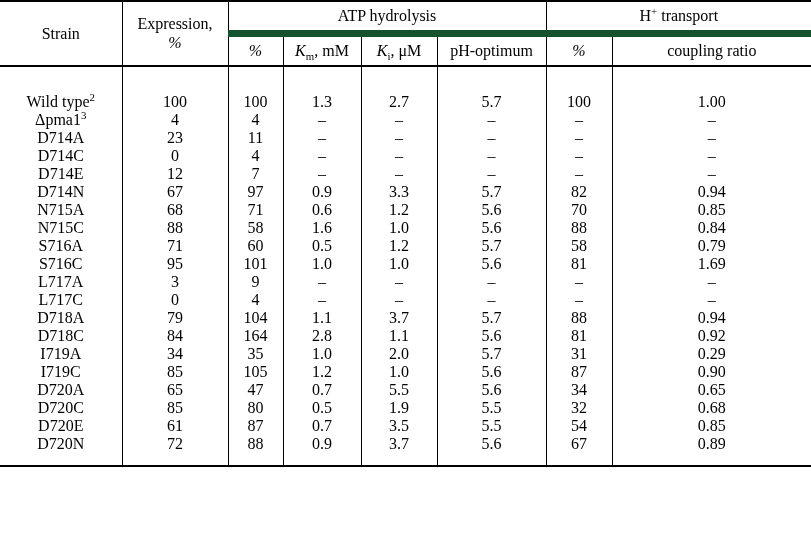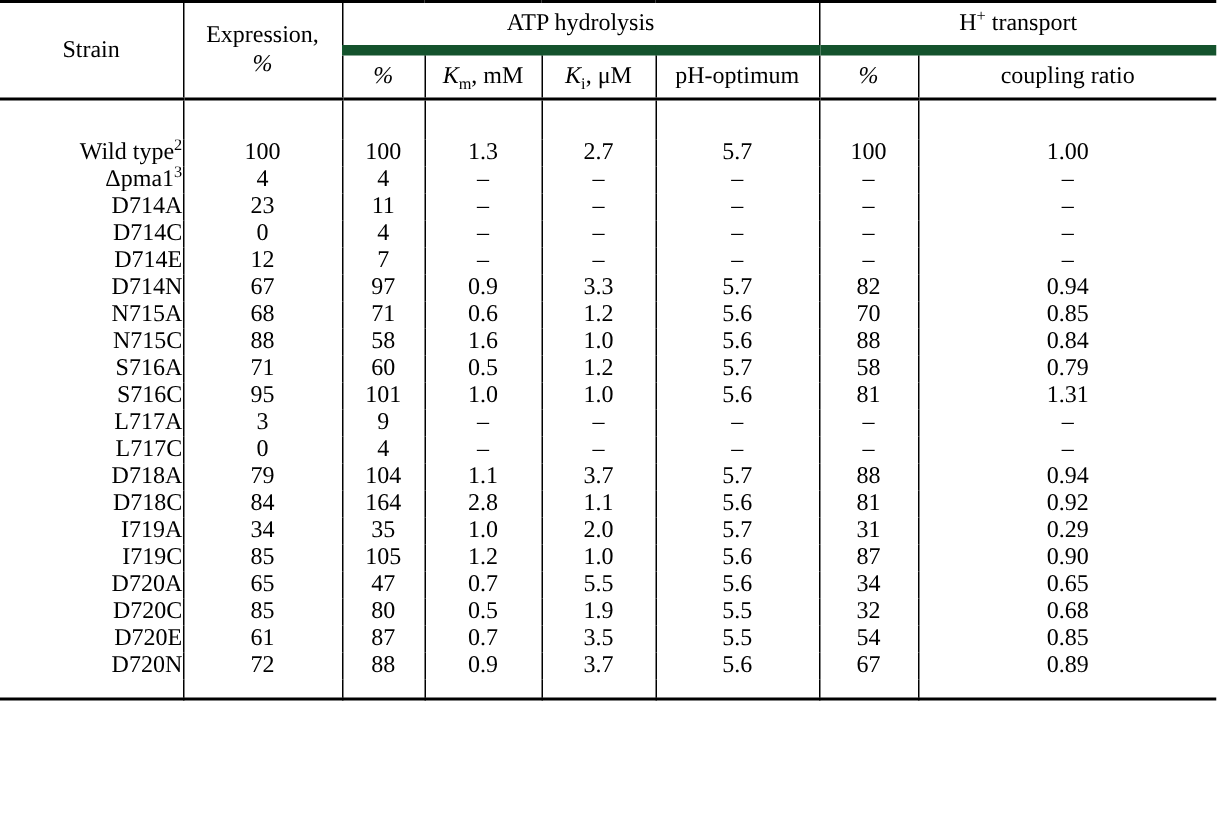--- a/index.html
+++ b/index.html
@@ -31,21 +31,21 @@
     white-space: nowrap;
   }
   .paper-table th:last-child, .paper-table td:last-child {
     border-right: none;
   }
   thead th { height: 28px; }
   thead .bottom-rule { border-bottom: 2px solid #000; }
   thead .group-rule { border-bottom: 7px solid #14532d; }
   .expr-head { line-height: 1.15; margin-left: 20px; }
   .strain-col, td.strain-cell {
-    text-align: right;
+    text-align: center;
   }
   tr.spacer-top td { height: 26px; }
   tr.spacer-bottom td { height: 12px; }
   sup {
     font-size: 68%;
     vertical-align: super;
     line-height: 0;
   }
   sub {
     font-size: 68%;
@@ -195,21 +195,21 @@
         <td>0.79</td>
       </tr>
       <tr>
         <td class="strain-cell">S716C</td>
         <td>95</td>
         <td>101</td>
         <td>1.0</td>
         <td>1.0</td>
         <td>5.6</td>
         <td>81</td>
-        <td>1.31</td>
+        <td>1.69</td>
       </tr>
       <tr>
         <td class="strain-cell">L717A</td>
         <td>3</td>
         <td>9</td>
         <td>–</td>
         <td>–</td>
         <td>–</td>
         <td>–</td>
         <td>–</td>

